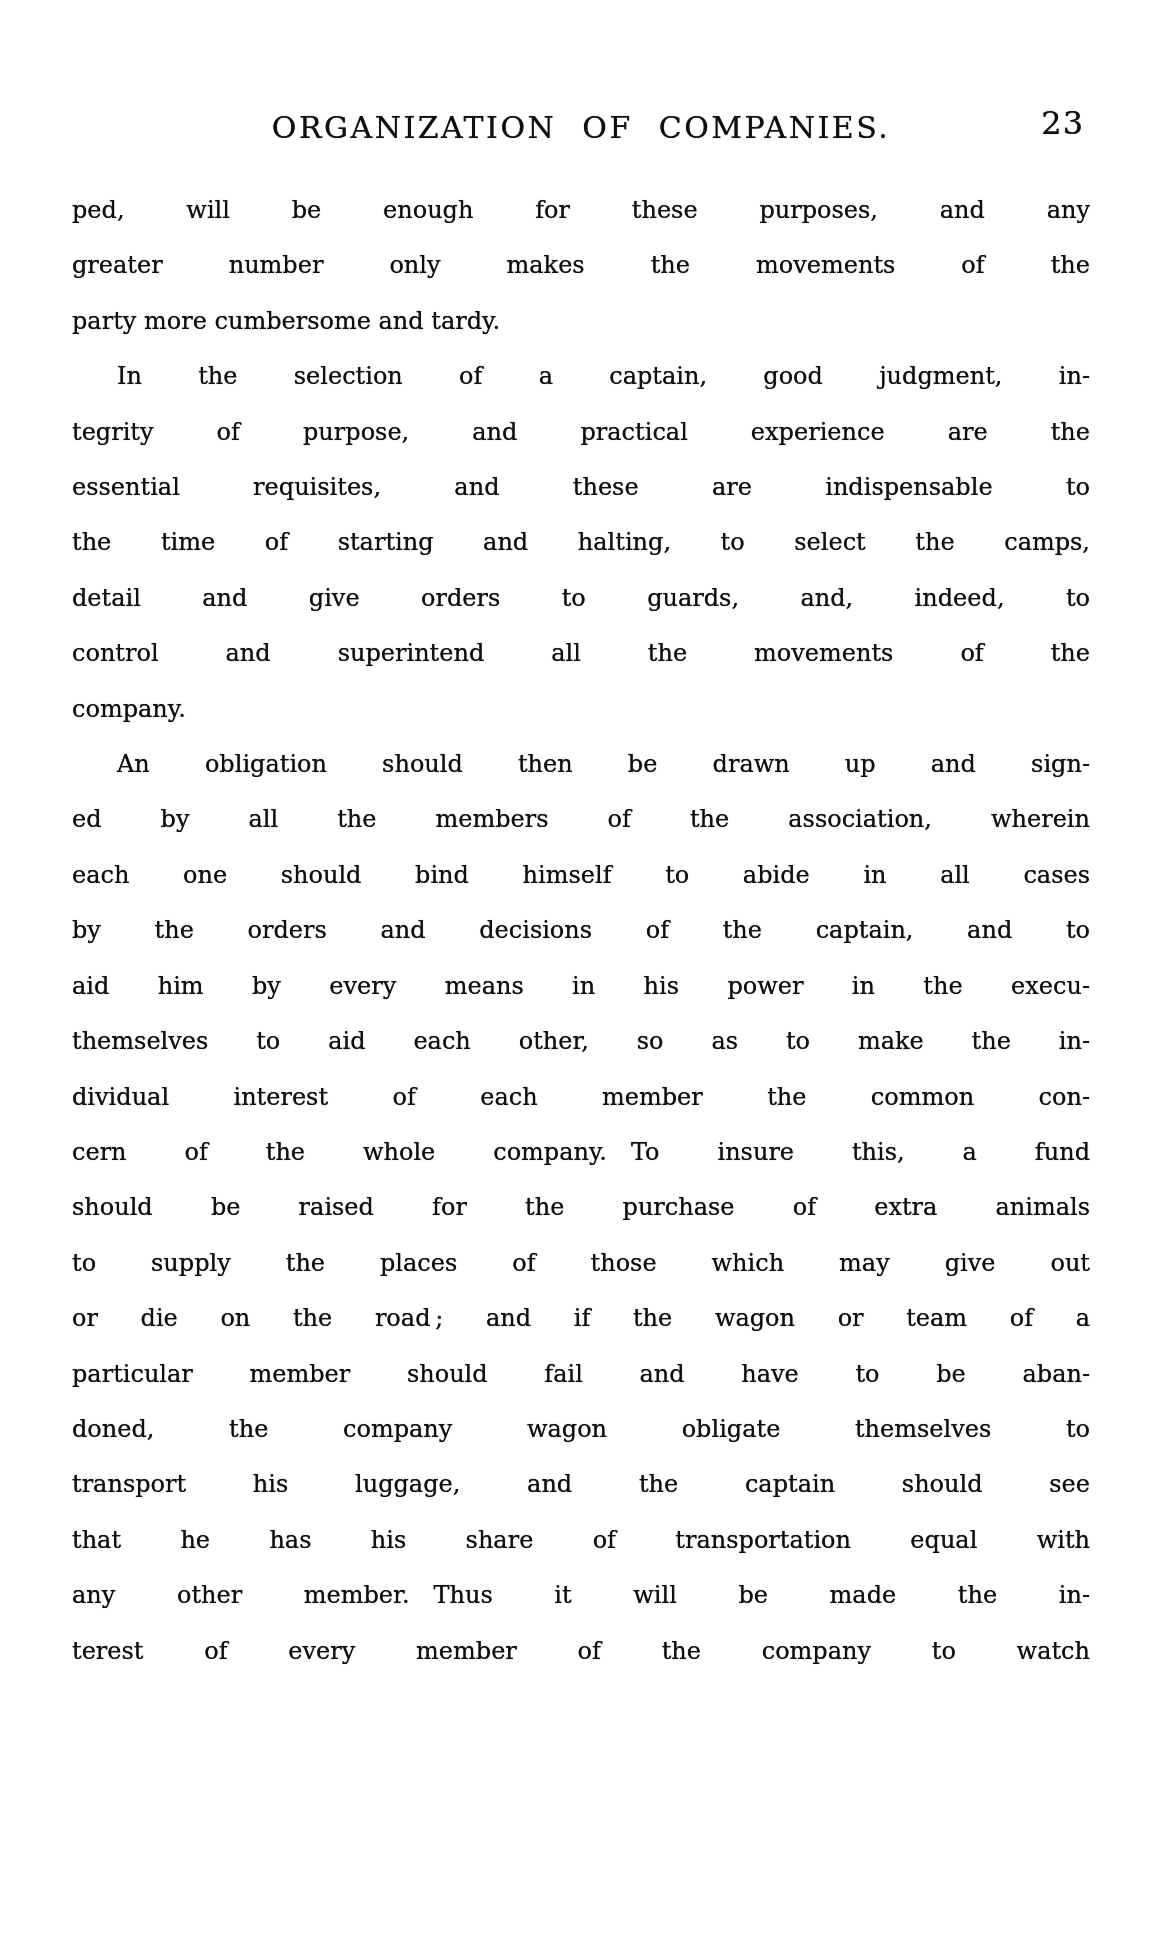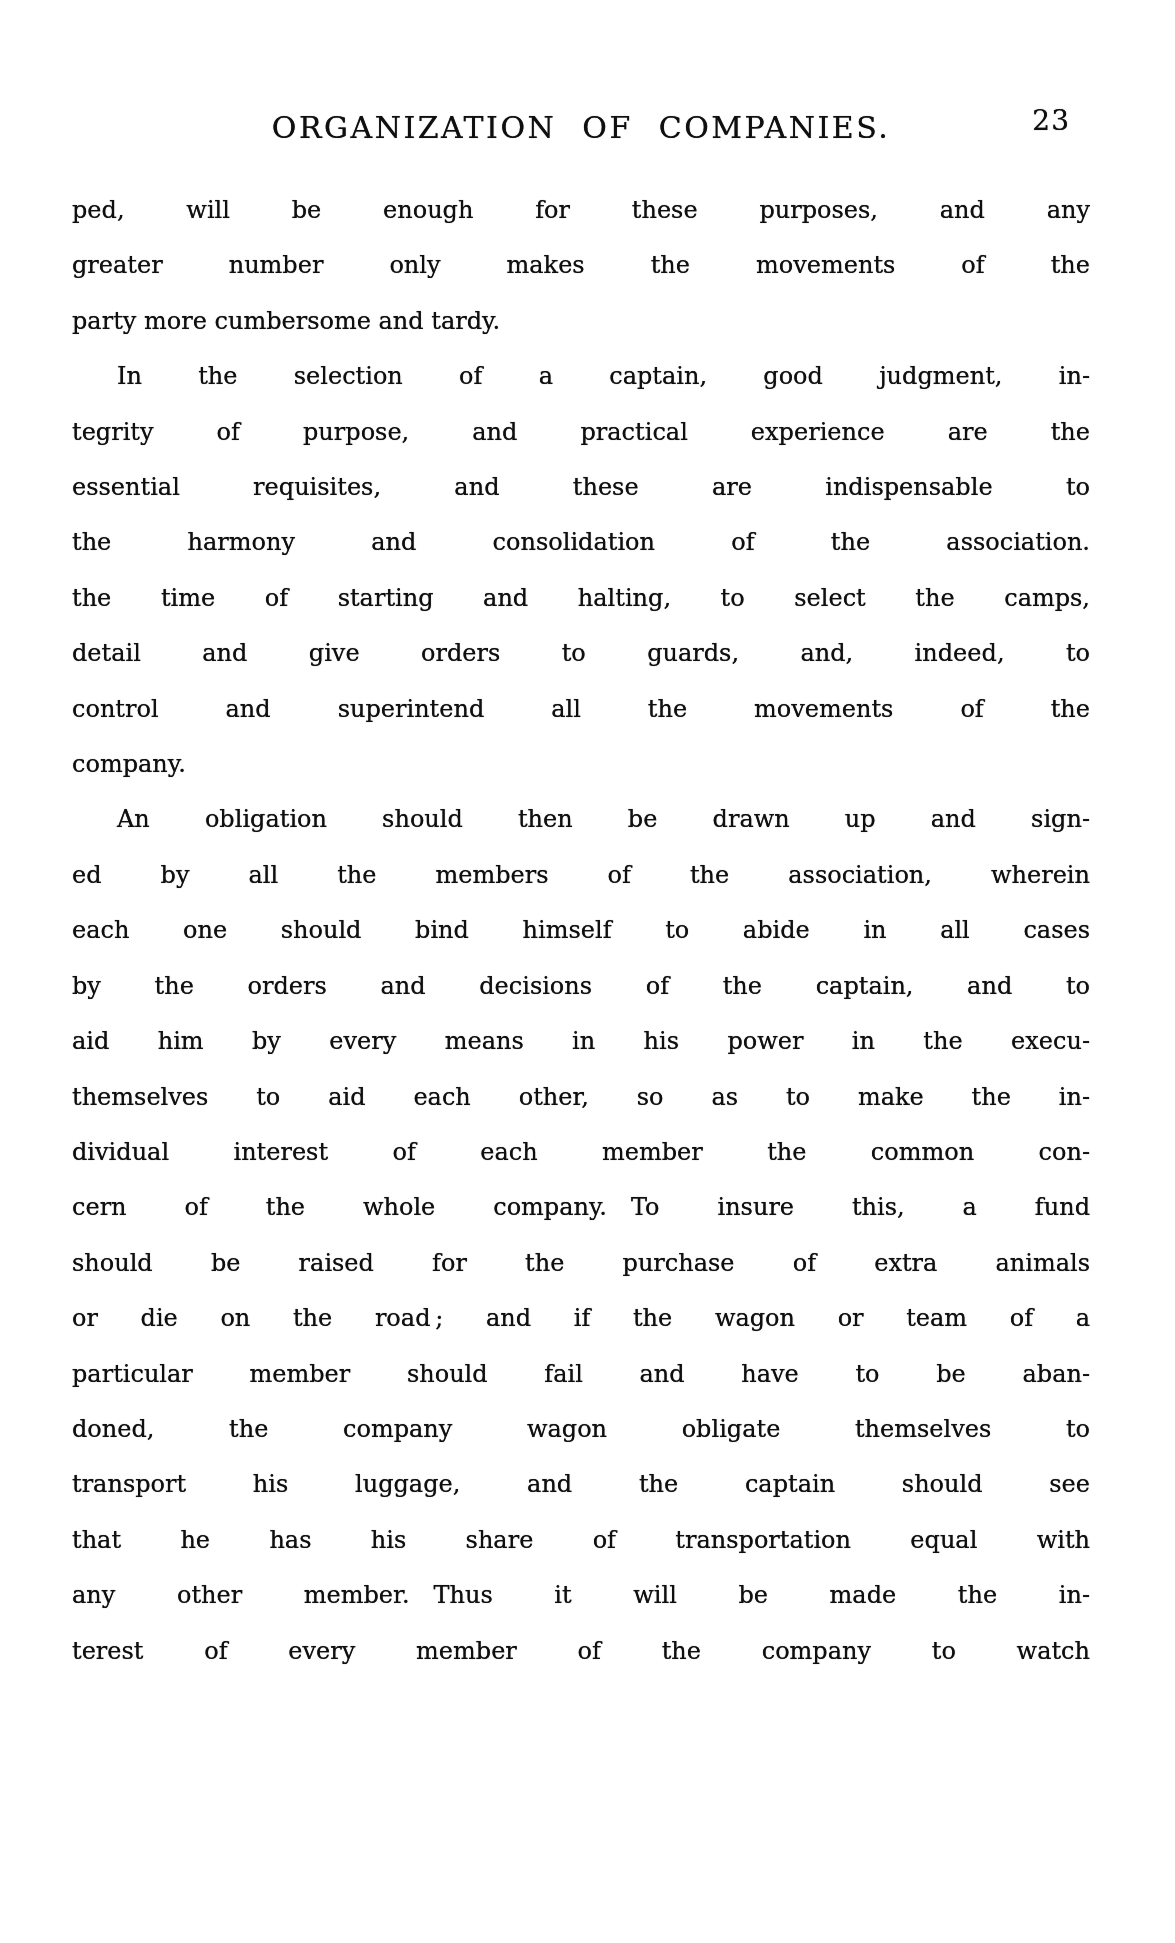--- a/index.html
+++ b/index.html
@@ -23,23 +23,23 @@
     width: 1018px;
     text-align: center;
     font-size: 30px;
     letter-spacing: 2.5px;
     word-spacing: 14px;
     white-space: nowrap;
     text-shadow: 0 0 0.7px rgba(15,15,15,0.85);
   }
   .page-number {
     position: absolute;
-    right: 20px;
+    right: 6px;
     top: -6px;
-    font-size: 28px;
+    font-size: 32px;
     letter-spacing: 1px;
     word-spacing: normal;
   }
   .body-text {
     position: absolute;
     top: 183px;
     left: 72px;
     width: 1018px;
     font-size: 24px;
     line-height: 55.4px;
@@ -67,34 +67,34 @@
     <span class="running-title">ORGANIZATION OF COMPANIES.</span>
     <span class="page-number">23</span>
   </div>
   <div class="body-text">
       <div class="ln">ped, will be enough for these purposes, and any</div>
       <div class="ln">greater number only makes the movements of the</div>
       <div class="ln end">party more cumbersome and tardy.</div>
       <div class="ln ind">In the selection of a captain, good judgment, in-</div>
       <div class="ln">tegrity of purpose, and practical experience are the</div>
       <div class="ln">essential requisites, and these are indispensable to</div>
-      <div class="ln">the harmony and consolidation of the association.</div>
       <div class="ln">the time of starting and halting, to select the camps,</div>
       <div class="ln">detail and give orders to guards, and, indeed, to</div>
       <div class="ln">control and superintend all the movements of the</div>
       <div class="ln end">company.</div>
       <div class="ln ind">An obligation should then be drawn up and sign-</div>
       <div class="ln">ed by all the members of the association, wherein</div>
       <div class="ln">each one should bind himself to abide in all cases</div>
       <div class="ln">by the orders and decisions of the captain, and to</div>
       <div class="ln">aid him by every means in his power in the execu-</div>
       <div class="ln">themselves to aid each other, so as to make the in-</div>
       <div class="ln">dividual interest of each member the common con-</div>
       <div class="ln">cern of the whole company. To insure this, a fund</div>
       <div class="ln">should be raised for the purchase of extra animals</div>
+      <div class="ln">to supply the places of those which may give out</div>
       <div class="ln">or die on the road ; and if the wagon or team of a</div>
       <div class="ln">particular member should fail and have to be aban-</div>
       <div class="ln">doned, the company wagon obligate themselves to</div>
       <div class="ln">transport his luggage, and the captain should see</div>
       <div class="ln">that he has his share of transportation equal with</div>
       <div class="ln">any other member. Thus it will be made the in-</div>
       <div class="ln">terest of every member of the company to watch</div>
     </div>
 </div>
 

